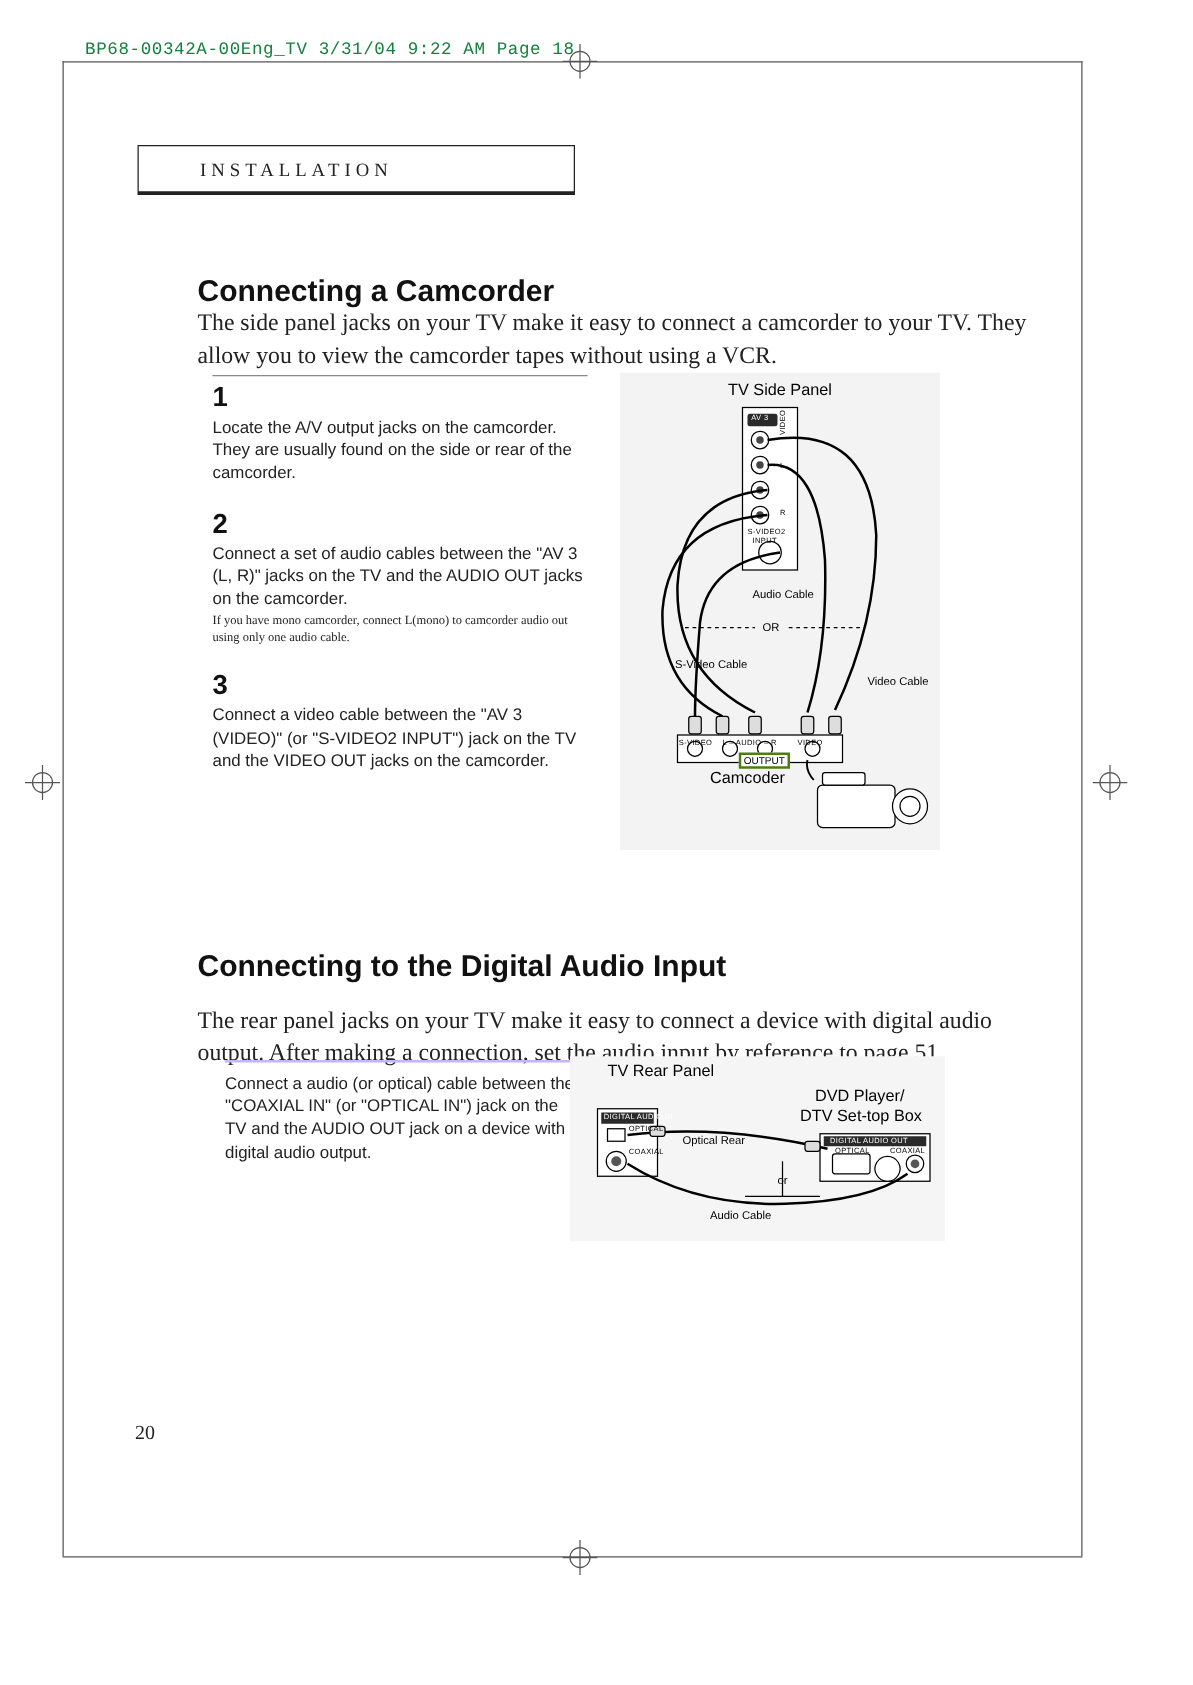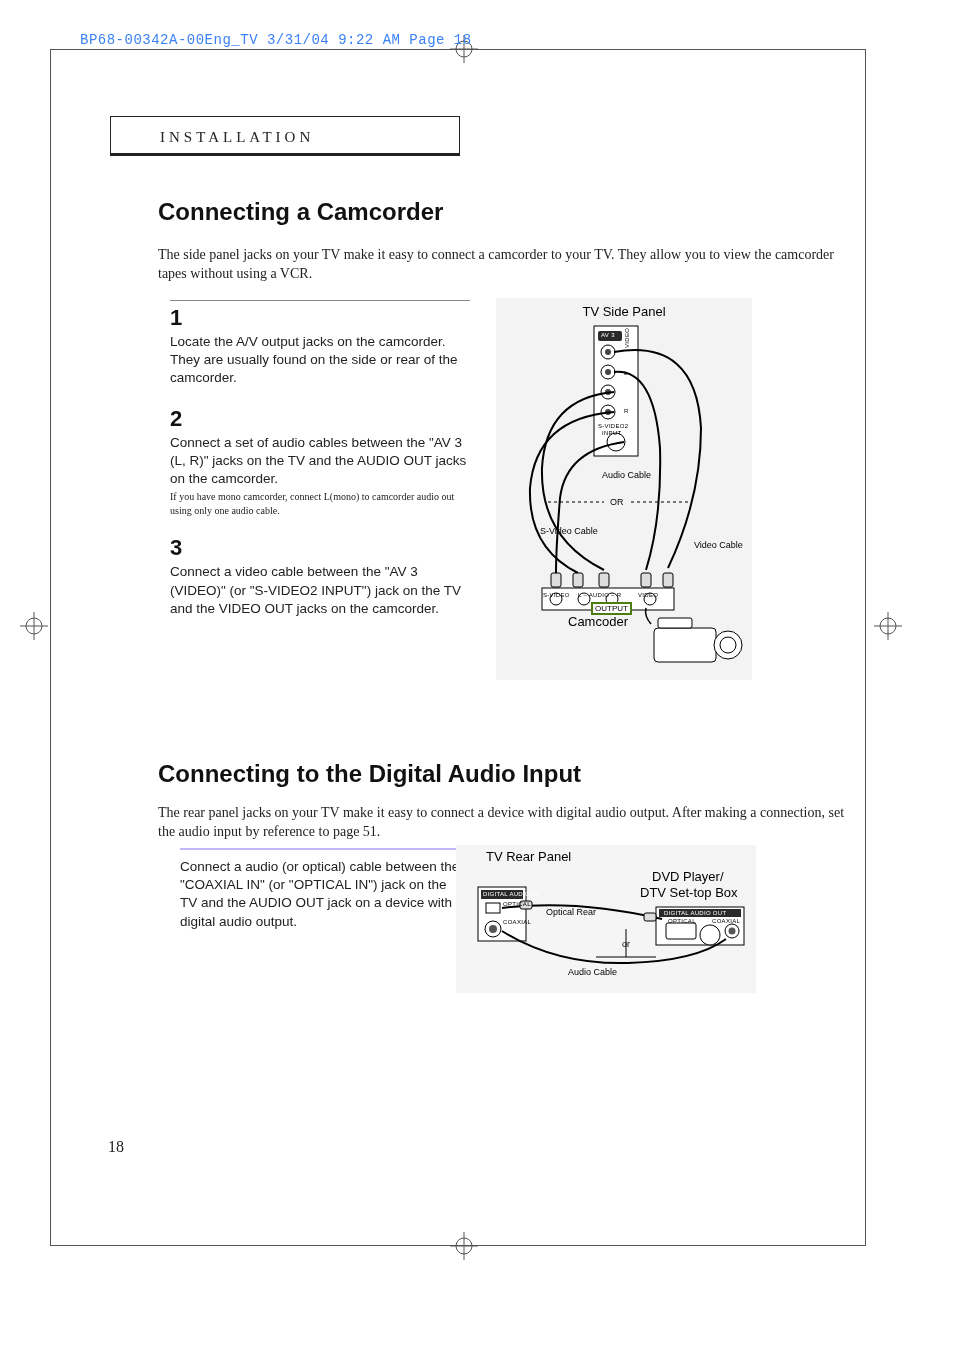--- a/index.html
+++ b/index.html
@@ -32,22 +32,21 @@
   }
   .regmark svg { width: 28px; height: 28px; }
 
   .header-meta {
     position: absolute;
     top: 32px;
     left: 68px;
     font-family: "Courier New", monospace;
     font-size: 14px;
     letter-spacing: 0.5px;
-    color: #3b82f6;
-    margin-left: 12px;
+    color: #15803d;
   }
 
   .section-tab {
     position: absolute;
     top: 116px;
     left: 110px;
     width: 350px;
     height: 40px;
     border: 1.5px solid #222;
     border-bottom: 3px solid #222;
@@ -61,29 +60,29 @@
   }
 
   .h-title {
     position: absolute;
     left: 158px;
     font-family: Verdana, Arial, sans-serif;
     font-weight: 700;
     font-size: 24px;
     color: #111;
   }
-  .t1 { top: 198px; text-align: center; }
+  .t1 { top: 220px; text-align: center; }
   .t2 { top: 760px; }
 
   .intro {
     position: absolute;
     left: 158px;
     width: 690px;
     font-family: Georgia, serif;
-    font-size: 14px;
+    font-size: 19px;
     line-height: 1.35;
     color: #222;
   }
   .intro1 { top: 246px; }
   .intro2 { top: 804px; }
 
   .steps-col {
     position: absolute;
     top: 300px;
     left: 170px;
@@ -333,14 +332,14 @@
 
     <div class="d-label d-small" style="top:62px;left:90px">Optical Rear</div>
     <div class="d-label d-small" style="top:94px;left:166px">or</div>
     <div class="d-label d-small" style="top:122px;left:112px">Audio Cable</div>
 
     <div class="d-label d-micro" style="top:65px;left:208px;color:#fff">DIGITAL AUDIO OUT</div>
     <div class="d-label d-micro" style="top:73px;left:212px">OPTICAL</div>
     <div class="d-label d-micro" style="top:73px;left:256px">COAXIAL</div>
   </div>
 
-  <div class="page-num">18</div>
+  <div class="page-num">20</div>
 </div>
 
 </body></html>

